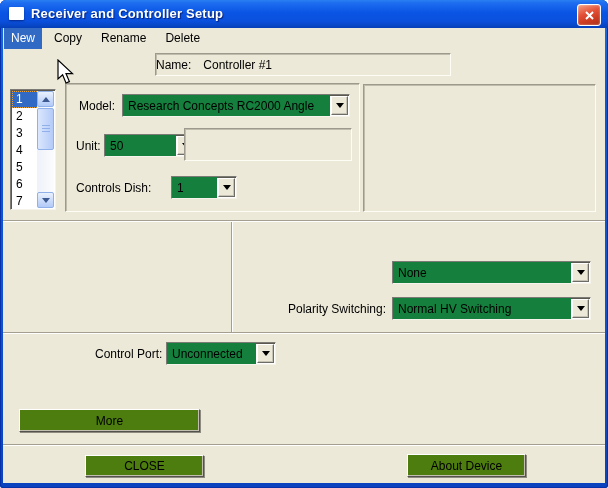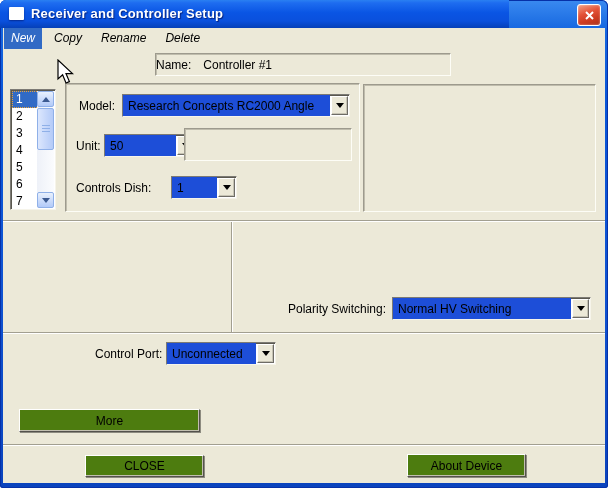--- a/index.html
+++ b/index.html
@@ -8,48 +8,48 @@
 
   .window {
     position:relative; width:608px; height:488px;
     border-radius:6px 6px 3px 3px; overflow:hidden;
     background:linear-gradient(180deg,#3a8af0 0%,#1667e0 6%,#0956d8 20%,#0f53d2 60%,#0a43bd 100%);
     box-shadow:inset 0 0 0 1px #0631a8;
     font-size:12px; color:#000;
   }
 
   
-  .titlebar { position:absolute; left:0; top:0; width:509px; height:28px;
+  .titlebar { position:absolute; left:0; top:0; width:608px; height:28px;
     background:linear-gradient(180deg,#2a80f2 0%,#1e6df0 10%,#0a55e4 45%,#0a50dd 75%,#0640b8 100%); }
   .title-icon { position:absolute; left:9px; top:7px; width:15px; height:13px;
     background:#fff; border-radius:1px; box-shadow:0 1px 2px rgba(0,0,60,.5); }
   .title-text { position:absolute; left:31px; top:6px; color:#fff; font-weight:bold;
     font-size:13px; letter-spacing:.2px; text-shadow:1px 1px 1px rgba(0,0,60,.6); white-space:nowrap; }
   .close-btn { position:absolute; left:577px; top:4px; width:24px; height:22px;
     border:1px solid #fff; border-radius:3px; cursor:default;
     background:linear-gradient(160deg,#f3a083 0%,#e35238 40%,#cc3a20 70%,#a8311c 100%);
     box-shadow:inset 0 0 2px rgba(255,255,255,.6); display:flex; align-items:center; justify-content:center; }
 
   
   .body { position:absolute; left:3px; top:28px; width:602px; height:455px; background:#ECE9D8; }
 
   
-  .menubar { position:absolute; left:0; top:0; width:602px; height:21px; display:flex; align-items:stretch; padding-left:1px;font-style:italic; }
+  .menubar { position:absolute; left:0; top:0; width:602px; height:21px; display:flex; align-items:stretch; padding-left:1px; }
   .menu-item { padding:3px 7px 0 7px; margin-right:5px; font-size:12px; }
   .menu-item.highlighted { background:#316AC5; color:#fff; }
 
   
   .sunken-panel { position:absolute; background:#ECE9D8; border:1px solid;
     border-color:#9d9a8d #fdfdf6 #fdfdf6 #9d9a8d; box-shadow:inset 1px 1px 0 rgba(110,107,92,.35); }
   .field-sunken { background:#fff; border:1px solid;
     border-color:#7c7a74 #f6f4ea #f6f4ea #7c7a74; box-shadow:inset 1px 1px 0 #5a584f; }
 
   .combo { position:absolute; height:23px; display:flex; align-items:stretch; }
   .combo-text { flex:1; display:flex; align-items:center; padding:0 5px; font-size:12px;
-    white-space:nowrap; overflow:hidden; background:#1d4ed8; }
+    white-space:nowrap; overflow:hidden; background:#15803d; }
   .combo-btn { width:17px; margin:1px; background:#ECE9D8; border:1px solid;
     border-color:#fff #6e6c66 #6e6c66 #fff; box-shadow:inset -1px -1px 0 #c6c3b4;
     display:flex; align-items:center; justify-content:center; }
   .arrow-down { width:0; height:0; border-left:4px solid transparent;
     border-right:4px solid transparent; border-top:5px solid #000; }
 
   .btn95 { position:absolute; background:#4d7c0f; border:1px solid;
     border-color:#ffffff #54524c #54524c #ffffff;
     box-shadow:1px 1px 0 rgba(64,62,56,.55), inset -1px -1px 0 #c2bfb0;
     display:flex; align-items:center; justify-content:center; font-size:12px; }
@@ -174,20 +174,26 @@
         </span>
       </div>
     </div>
 
     <div class="sunken-panel" style="left:360px; top:56px; width:233px; height:128px;"></div>
 
     <div class="groove-h" style="left:0; top:192px; width:602px;"></div>
     <div class="groove-v" style="left:228px; top:194px; height:110px;"></div>
     <div class="groove-h" style="left:0; top:304px; width:602px;"></div>
 
+    <div class="combo field-sunken" style="left:389px; top:233px; width:199px;">
+      <span class="combo-text">None</span>
+      <span class="combo-btn">
+        <span class="arrow-down"></span>
+      </span>
+    </div>
 
     <span class="label" style="left:197px; top:274px; width:186px; text-align:right;">Polarity Switching:</span>
     <div class="combo field-sunken" style="left:389px; top:269px; width:199px;">
       <span class="combo-text">Normal HV Switching</span>
       <span class="combo-btn">
         <span class="arrow-down"></span>
       </span>
     </div>
 
     <span class="label" style="left:69px; top:319px;margin-left:23px;">Control Port:</span>

